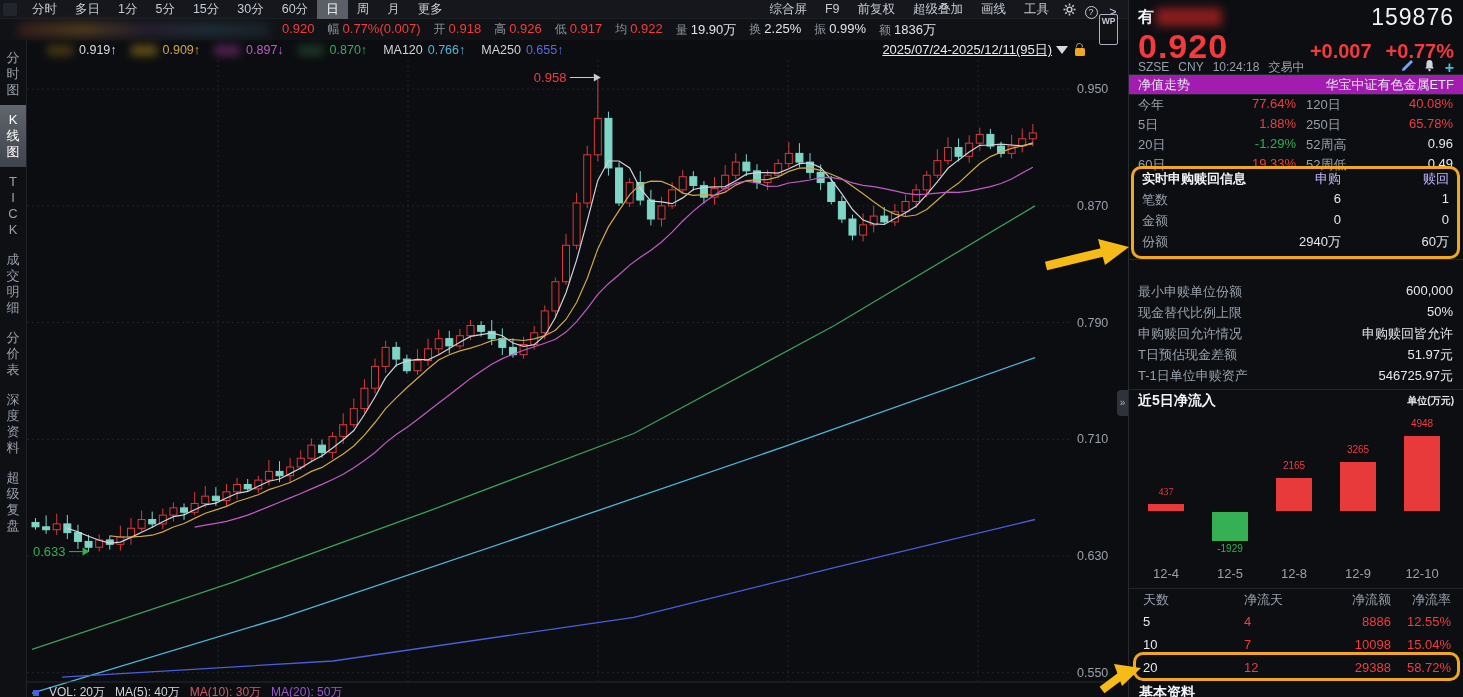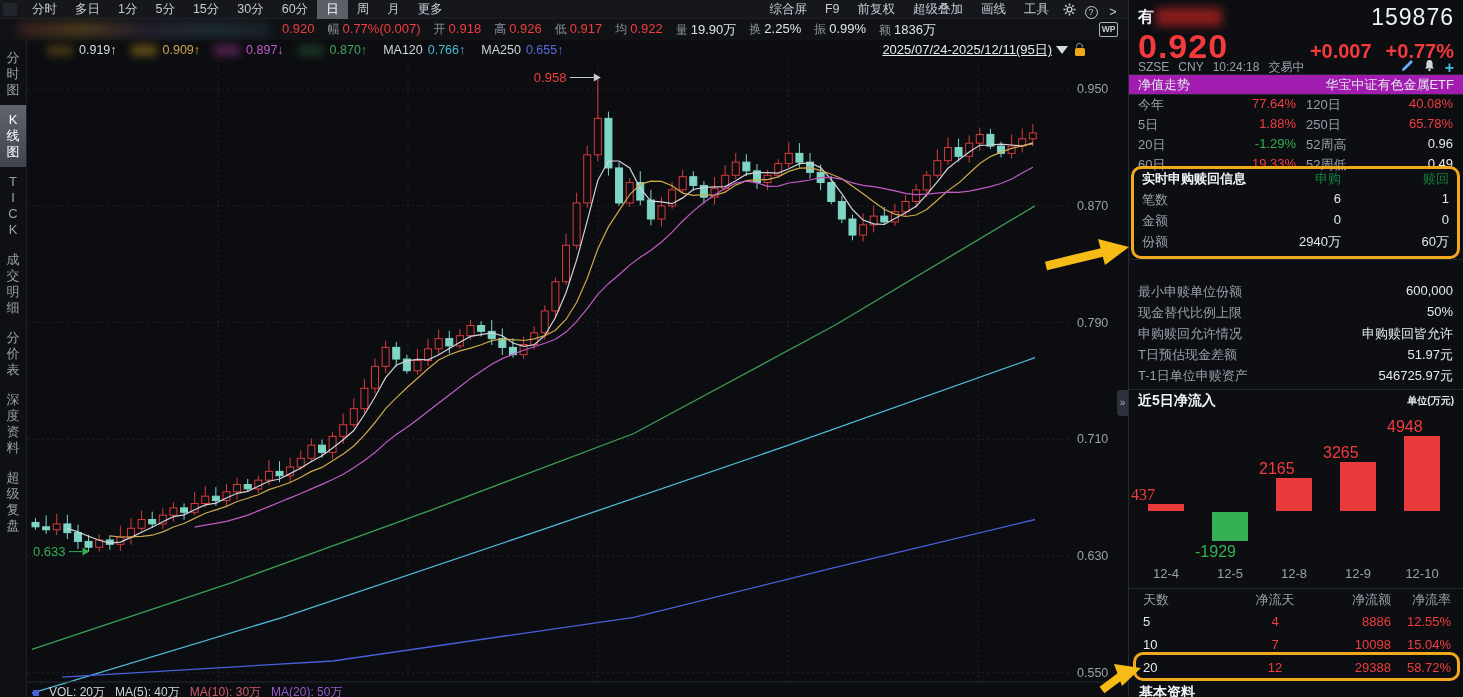--- a/index.html
+++ b/index.html
@@ -21,21 +21,21 @@
   
   .quotebar { position:absolute; left:0; top:19px; width:1128px; height:21px; background:#101216;
               display:flex; align-items:center; font-size:13px; padding-left:18px; }
   .q-blur { width:252px; height:15px; margin-right:12px; border-radius:2px; filter:blur(5px); opacity:.85;
             background:linear-gradient(90deg,#3a1f1f,#54411c,#2a2133,#203038,#1c242c); }
   .q-pair { display:flex; align-items:baseline; margin-right:13px; white-space:nowrap; }
   .q-label { color:#8b919c; font-size:12px; margin-right:3px; }
   .q-val.red { color:#f23c3e; }
   .q-val.white { color:#dfe3ea; }
   .q-right { margin-left:auto; padding-right:10px; }
-  .wp-box { width:19px; height:15px; border:1px solid #aab1bc; border-radius:2px; font-size:8.5px; font-weight:bold;
+  .wp-box { width:19px; height:31px; border:1px solid #aab1bc; border-radius:2px; font-size:8.5px; font-weight:bold;
             color:#c6cbd4; text-align:center; line-height:13px; }
 
   
   .mabar { position:absolute; left:27px; top:40px; width:1101px; height:20px; display:flex; align-items:center;
            font-size:12.5px; padding-left:6px; }
   .ma-chip { width:26px; height:11px; border-radius:2px; filter:blur(4px); opacity:.9; margin:0 6px 0 14px; }
   .ma-val { white-space:nowrap; }
   .date-range { margin-left:auto; color:#e6eaf0; text-decoration:underline; font-size:13px; }
   .caret-down { display:inline-block; margin:0 6px 0 4px; width:0; height:0; border-left:6px solid transparent;
                 border-right:6px solid transparent; border-top:8px solid #d4d9e0; }
@@ -85,40 +85,40 @@
   .stat-row .v1 { position:absolute; left:95px; width:72px; text-align:right; }
   .stat-row .l2 { position:absolute; left:177px; color:#98a0ab; }
   .stat-row .v2 { position:absolute; right:10px; }
   .c-red { color:#f23c3e; } .c-green { color:#2fae52; } .c-white { color:#e4e8ee; }
   .sub-sec { top:170px; }
   .sub-row { height:21px; padding:0 13px; position:relative; }
   .sub-row .a { position:absolute; left:13px; color:#e4e8ee; }
   .sub-row.hdr .a { font-weight:bold; color:#f0f3f7; }
   .sub-row .b { position:absolute; left:120px; width:92px; text-align:right; color:#e4e8ee; }
   .sub-row .c { position:absolute; right:14px; color:#e4e8ee; }
-  .sub-row.hdr .b, .sub-row.hdr .c { color:#15803d; font-weight:normal; }
+  .sub-row.hdr .b, .sub-row.hdr .c { color:#c4b5fd; font-weight:normal; }
   .list-hdr { top:261px; height:20px; padding:0 9px; display:flex; align-items:center; font-weight:bold; font-size:14px; color:#f0f3f7; }
   .list-hdr .more { margin-left:auto; color:#98a0ab; letter-spacing:1px; font-weight:bold; }
   .rlist { top:283px; }
   .r-row { height:21px; padding:0 9px; position:relative; }
   .r-row .k { position:absolute; left:9px; color:#98a0ab; }
   .r-row .v { position:absolute; right:10px; color:#e4e8ee; }
   .inflow-hdr { top:392px; height:18px; padding:0 9px; display:flex; align-items:center; font-weight:bold; font-size:14px; color:#f0f3f7; }
   .inflow-hdr .unit { margin-left:auto; font-size:10px; color:#e4e8ee; }
   .inflow-chart { top:410px; height:175px; }
   .bar { position:absolute; }
   .bar.pos { background:#e8393b; }
   .bar.neg { background:#35b054; }
-  .bar-label { position:absolute; font-size:16px; text-align:left; width:70px; }
+  .bar-label { position:absolute; font-size:10px; text-align:center; width:70px; }
   .bar-label.pos { color:#f23c3e; } .bar-label.neg { color:#35b054; }
   .bar-date { position:absolute; font-size:13px; color:#9aa0aa; text-align:center; width:70px; }
   .ftable { top:591px; }
   .f-row { height:23px; position:relative; font-size:13px; }
   .f-row .c0 { position:absolute; left:14px; color:#e4e8ee; }
-  .f-row .c1 { position:absolute; left:115px; width:62px; text-align:center; }
+  .f-row .c1 { position:absolute; left:115px; width:62px; text-align:left; }
   .f-row .c2 { position:absolute; left:190px; width:72px; text-align:right; }
   .f-row .c3 { position:absolute; left:252px; width:70px; text-align:right; }
   .f-row.hdr .c0, .f-row.hdr .c1, .f-row.hdr .c2, .f-row.hdr .c3 { color:#98a0ab; }
   .bottom-tab { top:684px; padding:0 10px; font-weight:bold; font-size:14px; color:#f0f3f7; }
 
   .hl-box { position:absolute; border:3px solid #f2a81c; border-radius:10px; pointer-events:none; z-index:40; }
   .arrows { position:absolute; left:0; top:0; width:1463px; height:697px; pointer-events:none; z-index:50; }
 </style>
 </head>
 <body>

